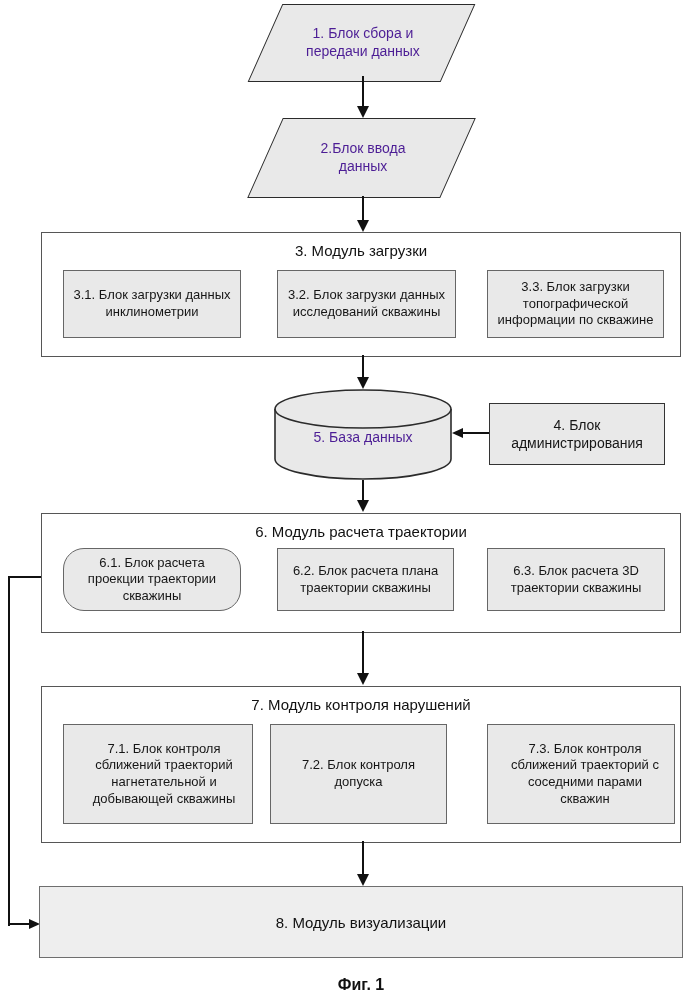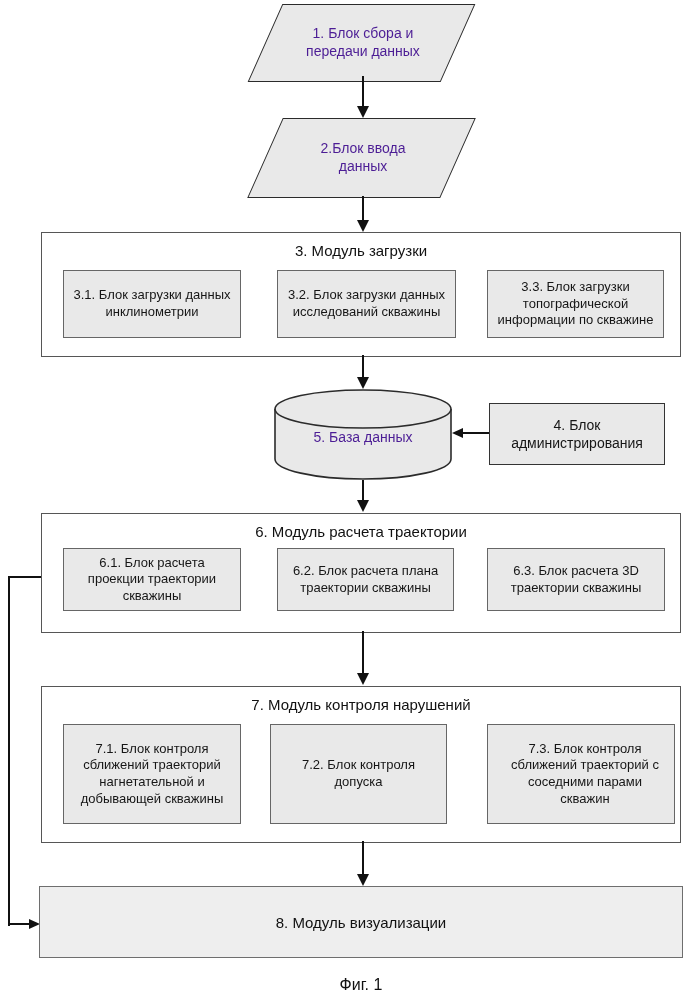--- a/index.html
+++ b/index.html
@@ -149,35 +149,35 @@
   <div class="plain-box" style="left:489px; top:403px; width:174px; height:60px;">4. Блок
 администрирования</div>
   <div class="ah-left" style="left:452px; top:428px;"></div>
   <div class="line" style="left:463px; top:432px; width:26px; height:2px;"></div>
 
   <div class="line" style="left:362px; top:480px; width:2px; height:21px;"></div>
   <div class="ah-down" style="left:357px; top:500px;"></div>
 
   <div class="module" style="left:41px; top:513px; width:638px; height:118px;">
     <div class="module-title">6. Модуль расчета траектории</div>
-    <div class="inner-box" style="left:21px;  top:34px; width:176px; height:61px;">6.1. Блок расчета
+    <div class="inner-box" style="left:21px;  top:34px; width:176px; height:61px;border-radius:21px;">6.1. Блок расчета
 проекции траектории
 скважины</div>
     <div class="inner-box" style="left:235px; top:34px; width:175px; height:61px;">6.2. Блок расчета плана
 траектории скважины</div>
     <div class="inner-box" style="left:445px; top:34px; width:176px; height:61px;">6.3. Блок расчета 3D
 траектории скважины</div>
   </div>
 
   <div class="line" style="left:362px; top:631px; width:2px; height:43px;"></div>
   <div class="ah-down" style="left:357px; top:673px;"></div>
 
   <div class="module" style="left:41px; top:686px; width:638px; height:155px;">
     <div class="module-title">7. Модуль контроля нарушений</div>
-    <div class="inner-box" style="left:21px;  top:37px; width:176px; height:98px;">7.1. Блок контроля
+    <div class="inner-box" style="left:21px;  top:37px; width:176px; height:98px;padding-left:12px;">7.1. Блок контроля
 сближений траекторий
 нагнетательной и
 добывающей скважины</div>
     <div class="inner-box" style="left:228px; top:37px; width:175px; height:98px;">7.2. Блок контроля
 допуска</div>
     <div class="inner-box" style="left:445px; top:37px; width:178px; height:98px;padding-left:8px;">7.3. Блок контроля
 сближений траекторий с
 соседними парами
 скважин</div>
   </div>
@@ -185,15 +185,15 @@
   <div class="line" style="left:362px; top:841px; width:2px; height:34px;"></div>
   <div class="ah-down" style="left:357px; top:874px;"></div>
 
   <div class="line" style="left:8px; top:576px; width:33px; height:2px;"></div>
   <div class="line" style="left:8px; top:576px; width:2px; height:350px;"></div>
   <div class="line" style="left:8px; top:923px; width:22px; height:2px;"></div>
   <div class="ah-right" style="left:29px; top:919px;"></div>
 
   <div class="module8" style="left:39px; top:886px; width:642px; height:70px;">8. Модуль визуализации</div>
 
-  <div class="caption" style="left:211px; top:976px; width:300px;">Фиг. 1</div>
+  <div class="caption" style="left:211px; top:976px; width:300px;font-weight:bold;">Фиг. 1</div>
 
 </div>
 
 </body></html>

